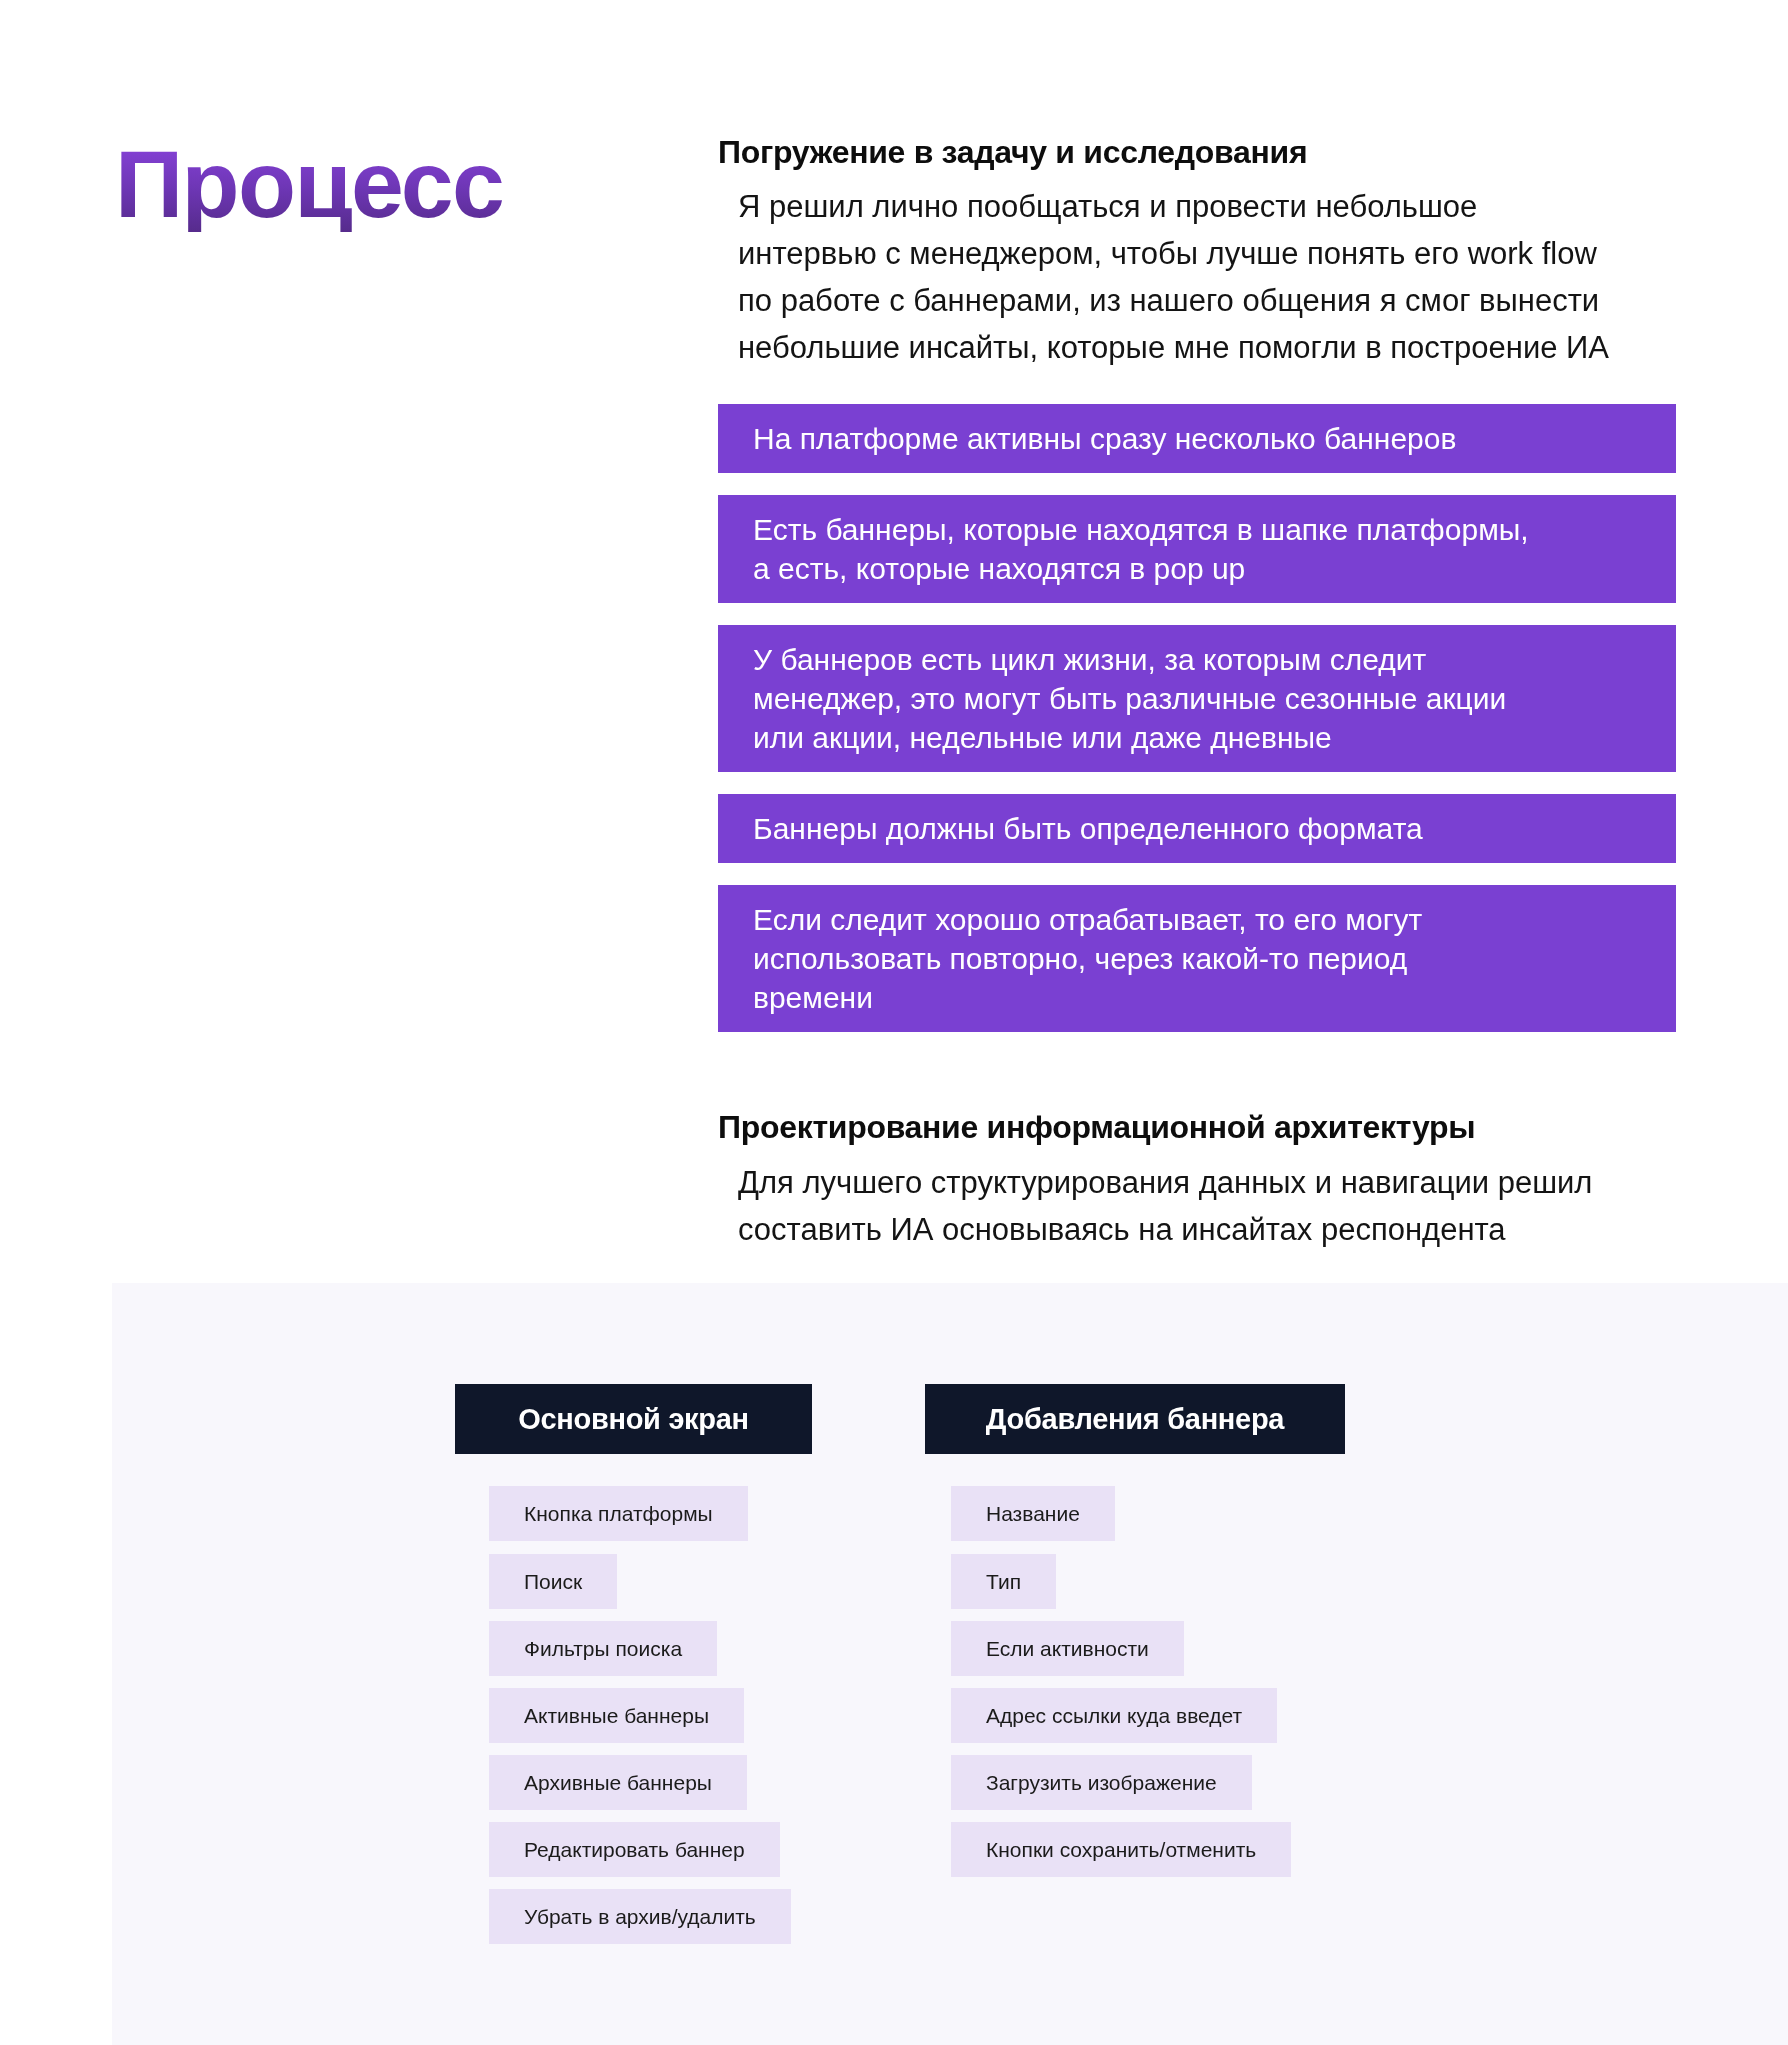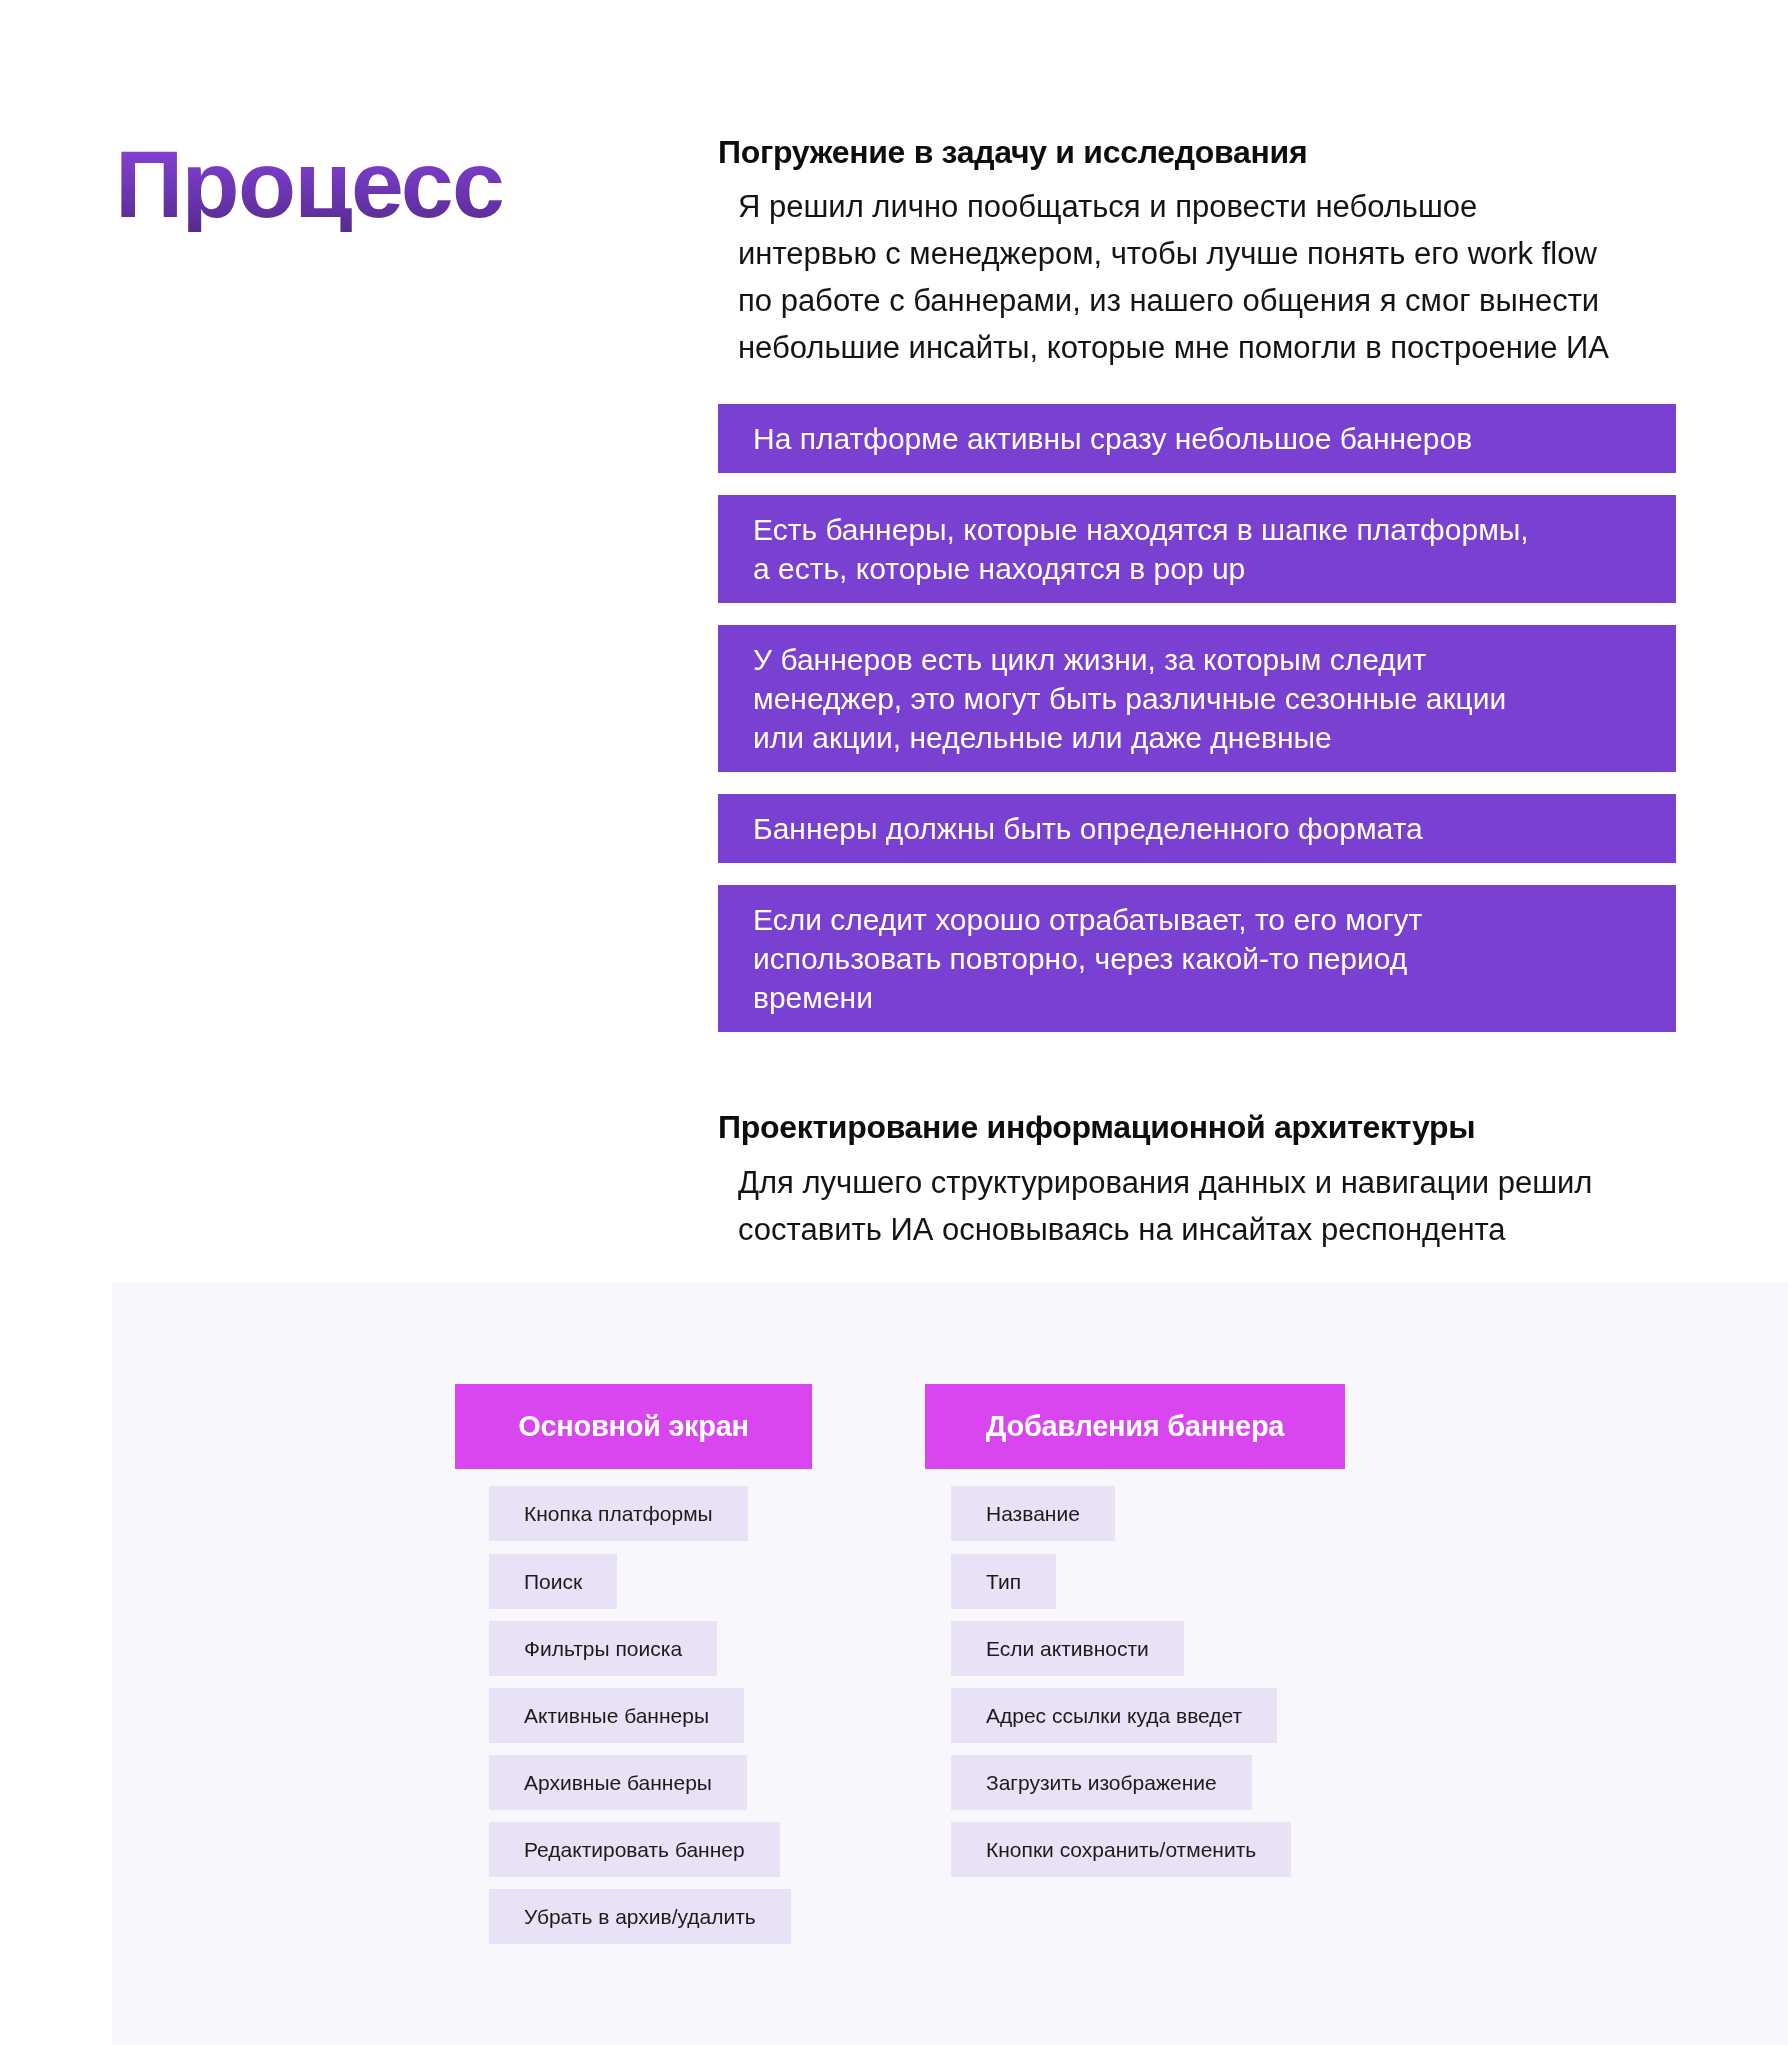--- a/index.html
+++ b/index.html
@@ -66,22 +66,22 @@
     position: absolute;
     left: 112px;
     top: 1283px;
     width: 1677px;
     height: 762px;
     background: #f8f7fc;
   }
   .screen-header {
     position: absolute;
     top: 101px;
-    height: 85px;
-    background: #d946ef;
+    height: 70px;
+    background: #0f172a;
     color: #ffffff;
     font-size: 29px;
     font-weight: 700;
     display: flex;
     align-items: center;
     justify-content: center;
     letter-spacing: -0.3px;
   }
   .screen-header.main   { left: 343px;  width: 357px; }
   .screen-header.addbnr { left: 813px; width: 420px; }
@@ -116,21 +116,21 @@
 
 <h1 class="page-title">Процесс</h1>
 
 <h2 class="section-heading h-research">Погружение в задачу и исследования</h2>
 <p class="body-text p-research">Я решил лично пообщаться и провести небольшое
 интервью с менеджером, чтобы лучше понять его work flow
 по работе с баннерами, из нашего общения я смог вынести
 небольшие инсайты, которые мне помогли в построение ИА</p>
 
 <div class="insights">
-  <div class="insight-banner">На платформе активны сразу небольшое баннеров</div>
+  <div class="insight-banner">На платформе активны сразу несколько баннеров</div>
   <div class="insight-banner">Есть баннеры, которые находятся в шапке платформы,
 а есть, которые находятся в pop up</div>
   <div class="insight-banner">У баннеров есть цикл жизни, за которым следит
 менеджер, это могут быть различные сезонные акции
 или акции, недельные или даже дневные</div>
   <div class="insight-banner">Баннеры должны быть определенного формата</div>
   <div class="insight-banner">Если следит хорошо отрабатывает, то его могут
 использовать повторно, через какой-то период
 времени</div>
 </div>

